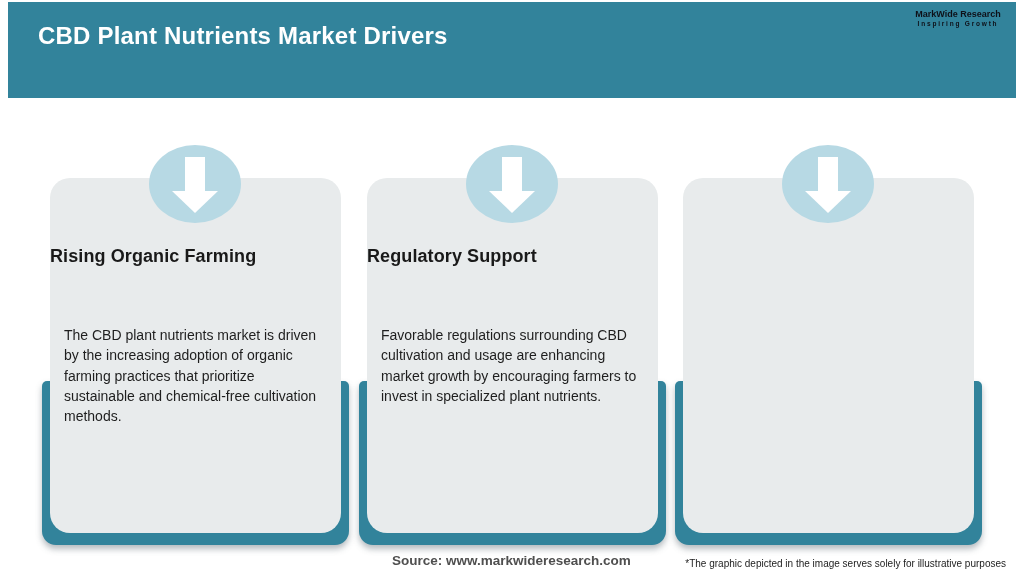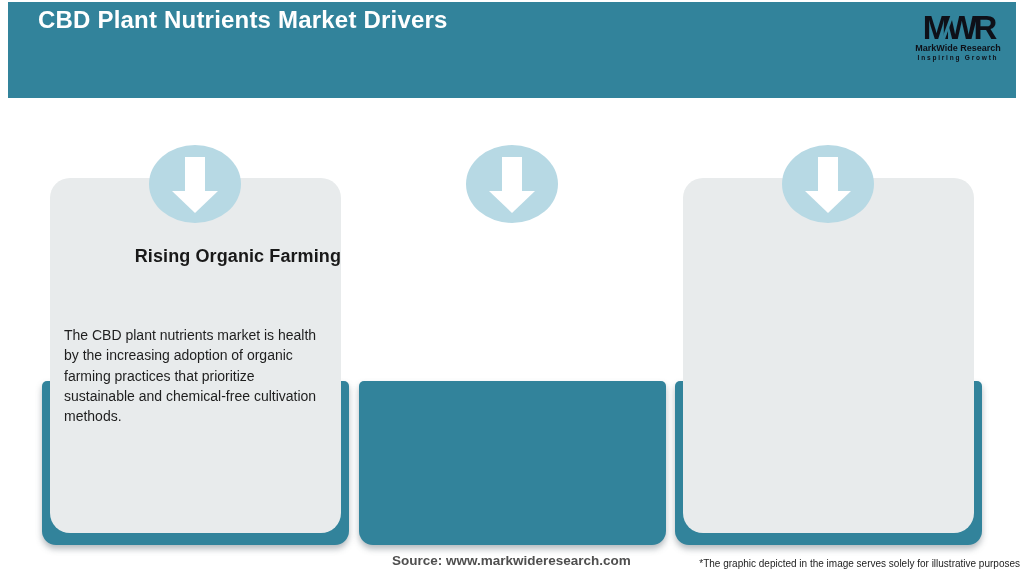--- a/index.html
+++ b/index.html
@@ -6,21 +6,21 @@
   .page{
     position:relative;width:1024px;height:576px;background:#ffffff;overflow:hidden;
     font-family:"Liberation Sans", sans-serif;
   }
   
   .topbar{
     position:absolute;left:8px;top:2px;width:1008px;height:96px;
     background:#32839b;
   }
   .page-title{
-    position:absolute;left:30px;top:4px;margin:0;
+    position:absolute;left:30px;top:20px;margin:0;
     font-size:24px;font-weight:bold;color:#ffffff;letter-spacing:.2px;
   }
   .logo{position:absolute;right:8px;top:9px;width:100px;text-align:center;}
   .logo-mark-wrap{position:relative;height:34px;}
   .logo-mark{
     font-size:33px;font-weight:bold;letter-spacing:-4px;color:#0e1018;
     line-height:34px;display:inline-block;transform:scaleY(1.02);
   }
   .logo-slash{
     position:absolute;left:38px;top:3px;width:3px;height:28px;
@@ -34,76 +34,79 @@
   .card-frame{
     position:absolute;left:0;top:236px;width:307px;height:164px;
     background:#32839b;border-radius:5px 5px 14px 14px;
     box-shadow:0 4px 6px rgba(90,105,112,0.45);
   }
   .card-panel{
     position:absolute;left:8px;top:33px;width:291px;height:355px;
     background:#e8ebec;border-radius:20px;
   }
   .card-title{
-    position:absolute;left:0;right:0;top:68px;margin:0;text-align:right;
+    position:absolute;left:0;right:0;top:68px;margin:0;text-align:left;
     font-size:18px;font-weight:bold;color:#191919;letter-spacing:.1px;
   }
   .card-text{
     position:absolute;left:14px;right:5px;top:147px;margin:0;
     font-size:14px;line-height:20.3px;color:#1e1e1e;white-space:pre-line;
   }
   .icon-circle{position:absolute;left:107px;top:0;width:92px;height:78px;}
   
   .source-line{
     position:absolute;left:392px;top:553px;
     font-size:13.5px;font-weight:bold;color:#4f4f4f;white-space:nowrap;
   }
   .disclaimer{
-    position:absolute;right:4px;top:558px;
+    position:absolute;right:18px;top:558px;
     font-size:10px;color:#1c1c1c;white-space:nowrap;text-align:right;
   }
 </style>
 </head>
 <body>
 
 <div class="page">
 
   <header class="topbar">
     <h1 class="page-title">CBD Plant Nutrients Market Drivers</h1>
     <div class="logo">
-      <div class="logo-mark-wrap">
-        <span class="logo-mark">MWR</span>
-        <span class="logo-slash"></span>
-      </div>
       <div class="logo-name">MarkWide Research</div>
       <div class="logo-tagline">Inspiring Growth</div>
     </div>
   </header>
 
   <section class="card-slot slot-0">
     <div class="card-frame"></div>
     <div class="card-panel">
       <h2 class="card-title">Rising Organic Farming</h2>
-      <p class="card-text">The CBD plant nutrients market is health
+      <p class="card-text">The CBD plant nutrients market is driven
 by the increasing adoption of organic
 farming practices that prioritize
 sustainable and chemical-free cultivation
 methods.</p>
     </div>
     <div class="icon-circle">
       <svg width="92" height="78" viewBox="0 0 92 78">
         <ellipse cx="46" cy="39" rx="46" ry="39" fill="#b7d9e4"></ellipse>
         <rect x="36" y="12" width="20" height="34" fill="#ffffff"></rect>
         <polygon points="23,46 69,46 46,68" fill="#ffffff"></polygon>
       </svg>
     </div>
   </section>
 
   <section class="card-slot slot-1">
     <div class="card-frame"></div>
+    <div class="card-panel">
+      <h2 class="card-title">Regulatory Support</h2>
+      <p class="card-text">Favorable regulations surrounding CBD
+cultivation and usage are enhancing
+market growth by encouraging farmers to
+invest in specialized plant nutrients.</p>
+    </div>
     <div class="icon-circle">
       <svg width="92" height="78" viewBox="0 0 92 78">
         <ellipse cx="46" cy="39" rx="46" ry="39" fill="#b7d9e4"></ellipse>
         <rect x="36" y="12" width="20" height="34" fill="#ffffff"></rect>
         <polygon points="23,46 69,46 46,68" fill="#ffffff"></polygon>
       </svg>
     </div>
   </section>
 
   <section class="card-slot slot-2">

